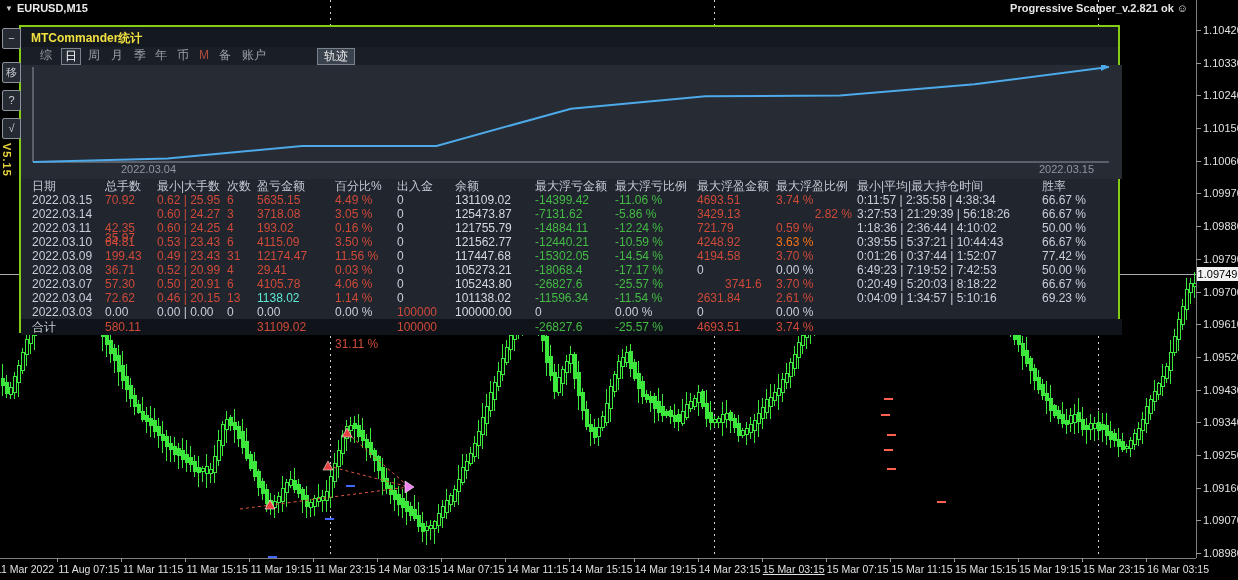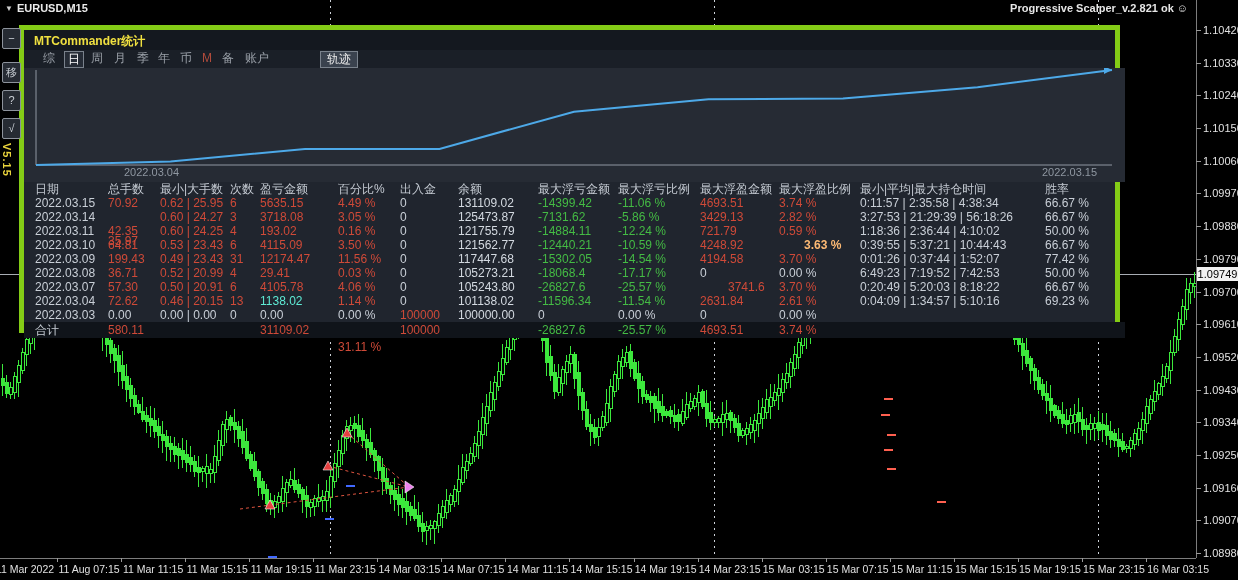--- a/index.html
+++ b/index.html
@@ -12,21 +12,21 @@
   #symbol-label .tri{color:#cfcfcf;font-size:8px;margin-right:4px;vertical-align:1px;}
   #ea-label{position:absolute;right:50px;top:2px;z-index:4;color:#e6e6e6;font-size:11px;font-weight:bold;}
   #ea-label .smiley{font-weight:normal;margin-left:3px;}
   
   .tb-btn{position:absolute;left:2px;width:17px;height:19px;z-index:6;background:#262b33;
           border:1px solid #8d939c;color:#cdd2d8;font-size:11px;line-height:18px;text-align:center;border-radius:2px;}
   #version-label{position:absolute;left:1px;top:143px;z-index:6;color:#e8d23c;font-size:11px;font-weight:bold;
                  writing-mode:vertical-rl;letter-spacing:1px;}
   
   #panel{position:absolute;left:19px;top:25px;width:1101px;height:308px;z-index:5;
-         background:#20252e;border:5px solid #84cc16;box-sizing:border-box;}
+         background:#20252e;border:2px solid #84cc16;box-sizing:border-box;}
   #panel-titlebar{position:absolute;left:0;top:0;width:100%;height:20px;background:#14181f;}
   #panel-title{position:absolute;left:10px;top:3px;color:#f0e040;font-size:12px;font-weight:bold;}
   #panel-site{position:absolute;right:8px;top:3px;color:#5b9bd5;font-size:12px;}
   #tab-row{position:absolute;left:0;top:20px;width:100%;height:18px;background:#1a1f27;}
   .tab{position:absolute;top:1px;font-size:12px;color:#9aa0a8;padding:0 3px;line-height:15px;}
   .tab.sel{color:#fff;border:1px solid #7a828c;background:#262c36;}
   #track-btn{position:absolute;top:1px;left:296px;font-size:12px;color:#e8e8e8;border:1px solid #7a828c;
              background:#3a424e;padding:0 6px;line-height:15px;}
   #equity-chart{position:absolute;left:0;top:38px;width:1101px;height:114px;background:#262b34;}
   .eq-label{position:absolute;top:98px;font-size:11px;color:#8f97a1;}
@@ -752,21 +752,21 @@
           <span class="cell" style="left: 84px; width: 48px; color: rgb(207, 74, 56); margin-top: 24px;">35.97</span>
           <span class="cell" style="left: 136px; width: 66px; color: rgb(207, 74, 56);">0.60 | 24.27</span>
           <span class="cell" style="left: 206px; width: 26px; color: rgb(207, 74, 56);">3</span>
           <span class="cell" style="left: 236px; width: 74px; color: rgb(207, 74, 56);">3718.08</span>
           <span class="cell" style="left: 314px; width: 58px; color: rgb(207, 74, 56);">3.05 %</span>
           <span class="cell" style="left: 376px; width: 54px; color: rgb(201, 207, 215);">0</span>
           <span class="cell" style="left: 434px; width: 76px; color: rgb(211, 217, 224);">125473.87</span>
           <span class="cell" style="left: 514px; width: 76px; color: rgb(68, 187, 68);">-7131.62</span>
           <span class="cell" style="left: 594px; width: 78px; color: rgb(68, 187, 68);">-5.86 %</span>
           <span class="cell" style="left: 676px; width: 76px; color: rgb(207, 74, 56);">3429.13</span>
-          <span class="cell" style="left: 755px; width: 76px; color: rgb(207, 74, 56);">2.82 %</span>
+          <span class="cell" style="left: 755px; width: 76px; color: rgb(207, 74, 56); text-align: right;">2.82 %</span>
           <span class="cell" style="left: 836px; width: 182px; color: rgb(201, 207, 215);">3:27:53 | 21:29:39 | 56:18:26</span>
           <span class="cell" style="left: 1021px; width: 60px; color: rgb(201, 207, 215);">66.67 %</span>
         </div>
         <div class="t-row" style="top: 42px;">
           <span class="cell" style="left: 11px; width: 70px; color: rgb(201, 207, 215);">2022.03.11</span>
           <span class="cell" style="left: 84px; width: 48px; color: rgb(207, 74, 56);">42.35</span>
           <span class="cell" style="left: 136px; width: 66px; color: rgb(207, 74, 56);">0.60 | 24.25</span>
           <span class="cell" style="left: 206px; width: 26px; color: rgb(207, 74, 56);">4</span>
           <span class="cell" style="left: 236px; width: 74px; color: rgb(207, 74, 56);">193.02</span>
           <span class="cell" style="left: 314px; width: 58px; color: rgb(207, 74, 56);">0.16 %</span>
@@ -784,21 +784,21 @@
           <span class="cell" style="left: 84px; width: 48px; color: rgb(207, 74, 56);">64.81</span>
           <span class="cell" style="left: 136px; width: 66px; color: rgb(207, 74, 56);">0.53 | 23.43</span>
           <span class="cell" style="left: 206px; width: 26px; color: rgb(207, 74, 56);">6</span>
           <span class="cell" style="left: 236px; width: 74px; color: rgb(207, 74, 56);">4115.09</span>
           <span class="cell" style="left: 314px; width: 58px; color: rgb(207, 74, 56);">3.50 %</span>
           <span class="cell" style="left: 376px; width: 54px; color: rgb(201, 207, 215);">0</span>
           <span class="cell" style="left: 434px; width: 76px; color: rgb(211, 217, 224);">121562.77</span>
           <span class="cell" style="left: 514px; width: 76px; color: rgb(68, 187, 68);">-12440.21</span>
           <span class="cell" style="left: 594px; width: 78px; color: rgb(68, 187, 68);">-10.59 %</span>
           <span class="cell" style="left: 676px; width: 76px; color: rgb(207, 74, 56);">4248.92</span>
-          <span class="cell" style="left: 780px; width: 76px; color: #fdba74; font-weight: bold;">3.63 %</span>
+          <span class="cell" style="left: 755px; width: 76px; color: #f97316;">3.63 %</span>
           <span class="cell" style="left: 836px; width: 182px; color: rgb(201, 207, 215);">0:39:55 | 5:37:21 | 10:44:43</span>
           <span class="cell" style="left: 1021px; width: 60px; color: rgb(201, 207, 215);">66.67 %</span>
         </div>
         <div class="t-row" style="top: 70px;">
           <span class="cell" style="left: 11px; width: 70px; color: rgb(201, 207, 215);">2022.03.09</span>
           <span class="cell" style="left: 84px; width: 48px; color: rgb(207, 74, 56);">199.43</span>
           <span class="cell" style="left: 136px; width: 66px; color: rgb(207, 74, 56);">0.49 | 23.43</span>
           <span class="cell" style="left: 206px; width: 26px; color: rgb(207, 74, 56);">31</span>
           <span class="cell" style="left: 236px; width: 74px; color: rgb(207, 74, 56);">12174.47</span>
           <span class="cell" style="left: 314px; width: 58px; color: rgb(207, 74, 56);">11.56 %</span>
@@ -951,21 +951,21 @@
       <div class="t-label" style="left: 473.42px;">14 Mar 07:15</div>
       <div class="t-tick" style="left: 505px;"></div>
       <div class="t-label" style="left: 537.48px;">14 Mar 11:15</div>
       <div class="t-tick" style="left: 569px;"></div>
       <div class="t-label" style="left: 601.54px;">14 Mar 15:15</div>
       <div class="t-tick" style="left: 634px;"></div>
       <div class="t-label" style="left: 665.6px;">14 Mar 19:15</div>
       <div class="t-tick" style="left: 698px;"></div>
       <div class="t-label" style="left: 729.66px;">14 Mar 23:15</div>
       <div class="t-tick" style="left: 762px;"></div>
-      <div class="t-label" style="left: 793.72px;">15 Mar 03:15</div>
+      <div class="t-label" style="left: 793.72px; text-decoration: underline;">15 Mar 03:15</div>
       <div class="t-tick" style="left: 826px;"></div>
       <div class="t-label" style="left: 857.78px;">15 Mar 07:15</div>
       <div class="t-tick" style="left: 890px;"></div>
       <div class="t-label" style="left: 922px;">15 Mar 11:15</div>
       <div class="t-tick" style="left: 954px;"></div>
       <div class="t-label" style="left: 985.9px;">15 Mar 15:15</div>
       <div class="t-tick" style="left: 1018px;"></div>
       <div class="t-label" style="left: 1049.96px;">15 Mar 19:15</div>
       <div class="t-tick" style="left: 1082px;"></div>
       <div class="t-label" style="left: 1114.02px;">15 Mar 23:15</div>

